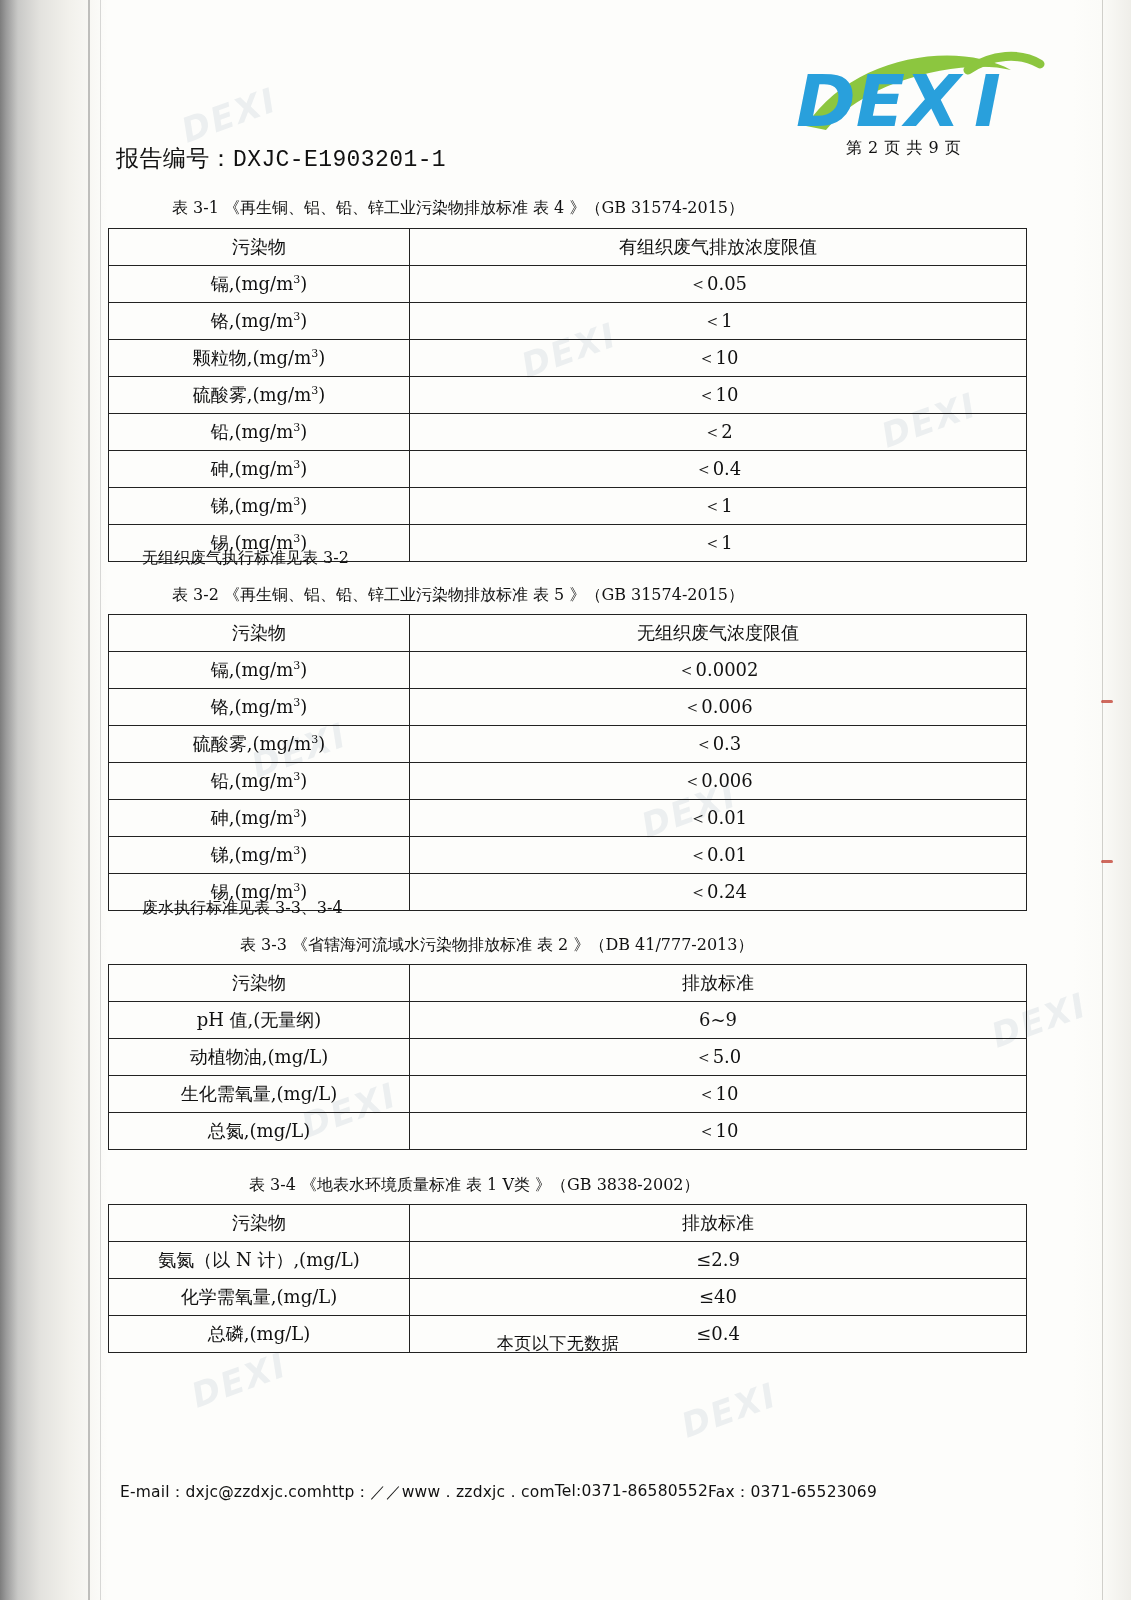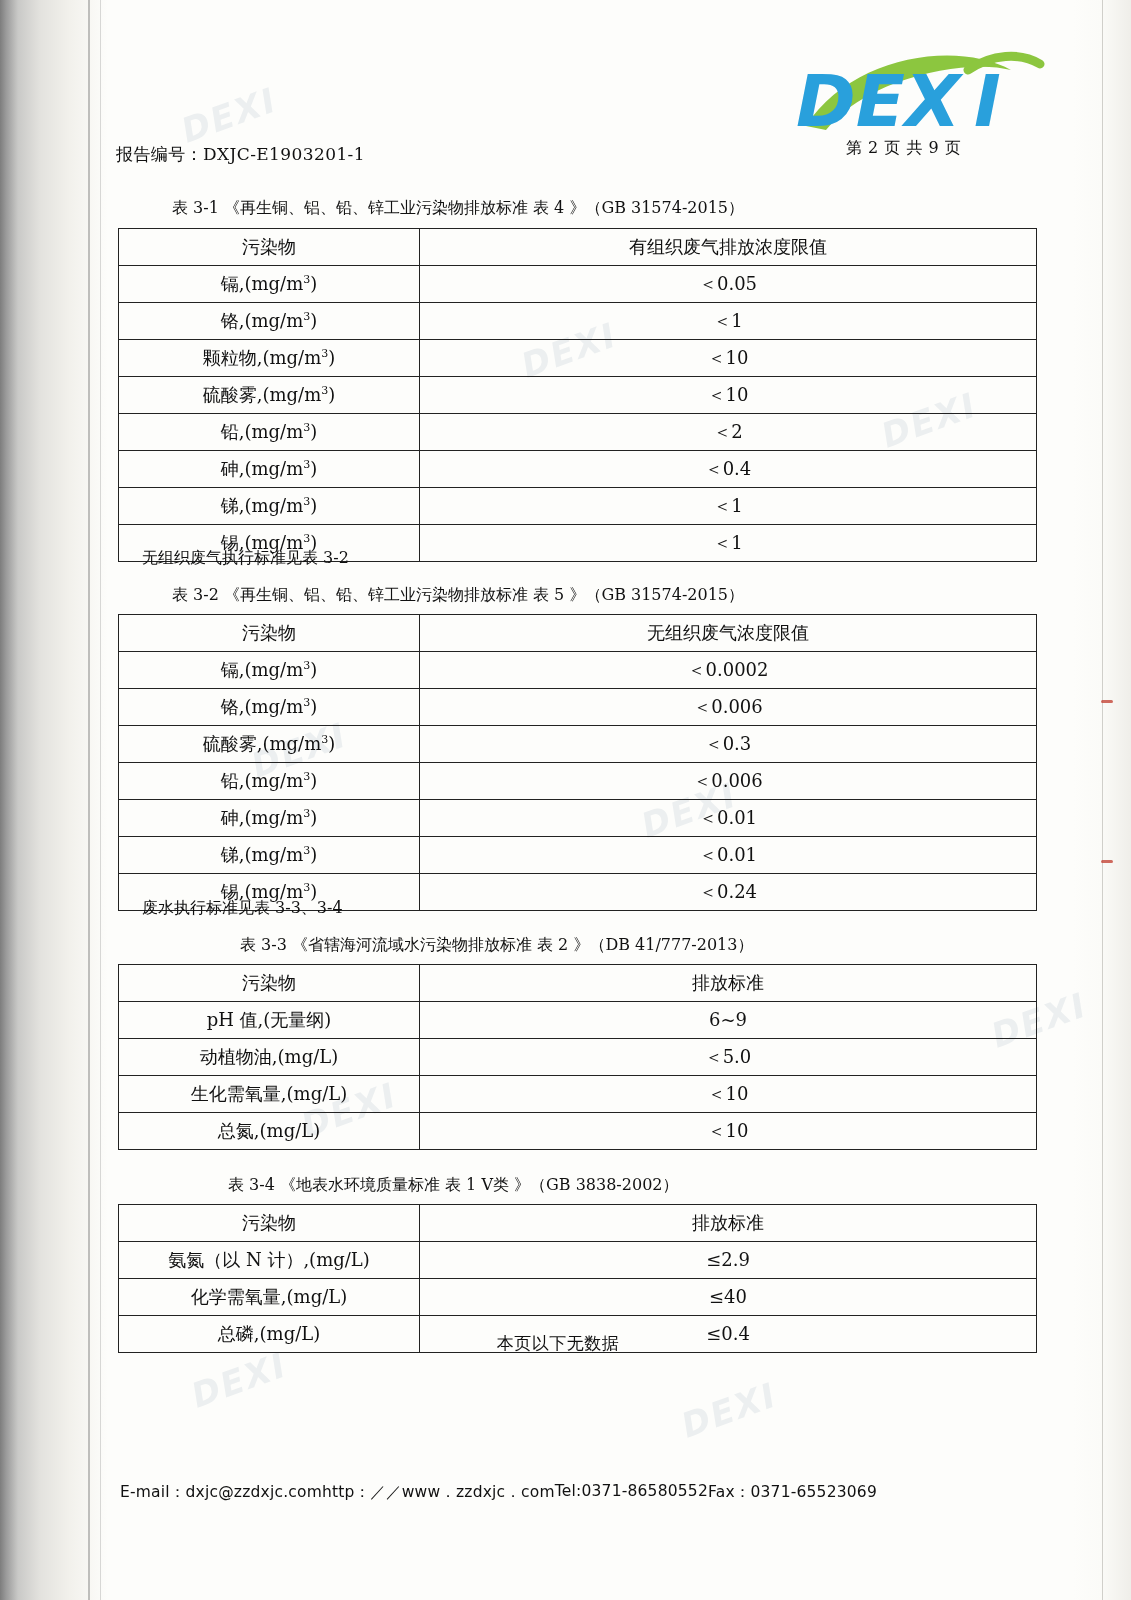--- a/index.html
+++ b/index.html
@@ -62,22 +62,23 @@
   .logo {
     position: absolute;
     left: 688px; top: 48px;
     width: 255px; height: 95px;
   }
   .logo svg { display: block; }
 
   .report-no {
     position: absolute;
     left: 8px; top: 143px;
-    font-size: 17px;
+    font-size: 23px;
     letter-spacing: .4px;
+    font-family: Liberation Mono, monospace;
   }
   .page-no {
     position: absolute;
     left: 738px; top: 138px;
     font-size: 16px;
     letter-spacing: .5px;
   }
   table.dt {
     border-collapse: collapse;
     width: 900px;
@@ -95,21 +96,21 @@
   table.dt td.c1 { width: 292px; }
   table.dt td.c2 { width: 608px; }
   sup { font-size: 11px; vertical-align: super; }
 
   .sec { position: absolute; left: 0; text-align: right; }
   .t1-title { left: 64px; }
   .t2-title { left: 64px; }
   .t3-title { left: 100px; }
   .t4-title { left: 120px; }
 
-  .tbl-wrap { position: absolute; left: 0px; width: 900px; margin-left: 10px; }
+  .tbl-wrap { position: absolute; left: 0px; width: 900px; }
 
   .footer-note {
     position: absolute;
     left: 0; top: 1332px;
     width: 900px;
     text-align: center;
     font-size: 17px;
     letter-spacing: .5px;
   }
   .footer-bar {
@@ -288,21 +289,21 @@
               <td class="c2">＜10</td>
             </tr>
           <tr>
               <td class="c1">总氮,(mg/L)</td>
               <td class="c2">＜10</td>
             </tr>
         </tbody>
       </table>
     </div>
 
-    <div class="sec t4-title" style="top:1175px;">表 3-4    《地表水环境质量标准  表 1 V类 》（GB 3838-2002）</div>
+    <div class="sec t4-title" style="top:1175px;margin-left:21px;">表 3-4    《地表水环境质量标准  表 1 V类 》（GB 3838-2002）</div>
     <div class="tbl-wrap" style="top:1204px;">
       <table class="dt">
         <tbody>
           <tr>
             <td class="c1">污染物</td>
             <td class="c2">排放标准</td>
           </tr>
           <tr>
               <td class="c1">氨氮（以 N 计）,(mg/L)</td>
               <td class="c2">≤2.9</td>

